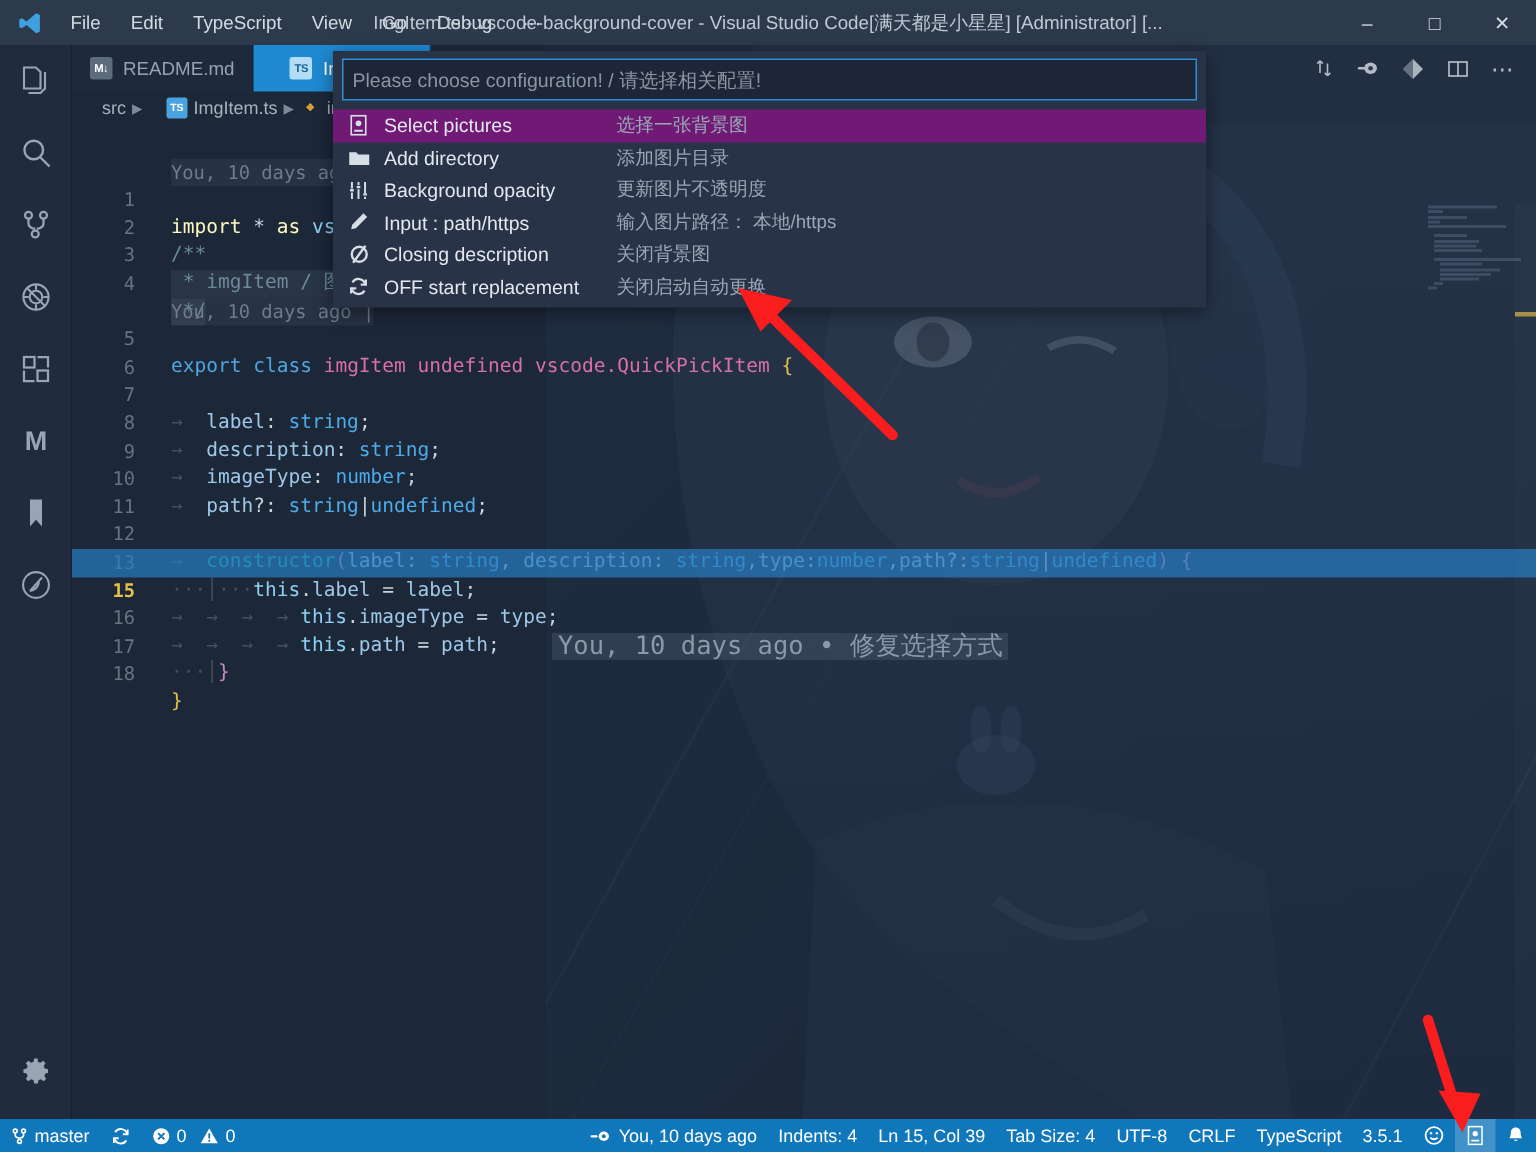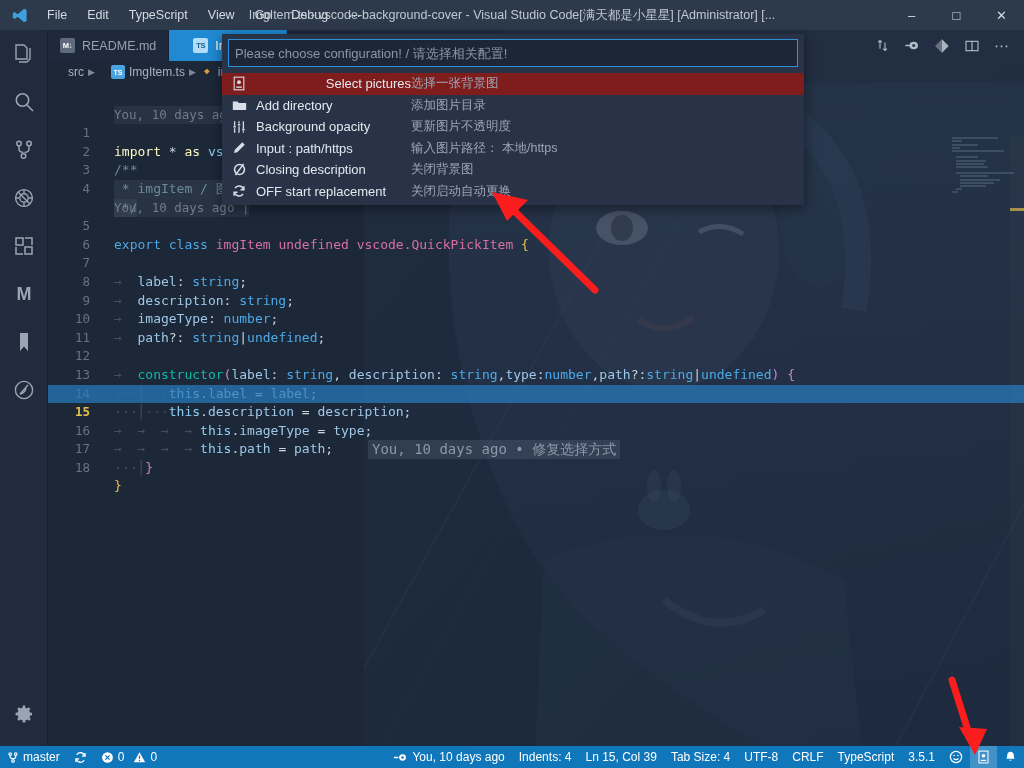--- a/index.html
+++ b/index.html
@@ -143,21 +143,21 @@
     background: rgba(92,104,122,.18);
     font-size: 12.5px;
   }
   .line.active {
     background: rgba(40,124,190,.72);
   }
   .line.active .ltxt { color: #e8eef5; }
   .inline-blame {
     position: absolute; left: 320px;
     color: #8b98a8; background: rgba(120,134,152,.22);
-    font-size: 14px; padding: 0 4px;
+    font-size: 17px; padding: 0 4px;
   }
 
   
   .k  { color: #4fa6e0; }   
   .k2 { color: #fef9c3; }   
   .cls{ color: #d86fa6; }   
   .typ{ color: #4dabe8; }   
   .fn { color: #14b8a6; }   
   .pr { color: #9fc8e8; }   
   .cm { color: #6a8a9a; }   
@@ -201,21 +201,21 @@
   }
   .qp-input::placeholder { color: #8b95a3; }
   .qp-list { padding-bottom: 3px; }
   .qp-row {
     display: flex; align-items: center;
     height: 21.5px;
     padding: 0 6px 0 10px;
     color: #d2d9e2;
     cursor: pointer;
   }
-  .qp-row.sel { background: #7f1d1d; text-align: right; }
+  .qp-row.sel { background: #701a75; }
   .qp-ico {
     width: 24px; display: flex; align-items: center; justify-content: flex-start;
     color: #d7dee6;
   }
   .qp-label { font-size: 13px; color: #e3e8ee; width: 155px; }
   .qp-desc { font-size: 12.5px; color: #9aa6b5; }
 
   
   .statusbar {
     position: absolute; left: 0; right: 0; bottom: 0; height: 22px;
@@ -513,24 +513,20 @@
           <span class="ltxt"></span>
         </div>
         <div class="line">
           <span class="ln">12</span>
           <span class="ltxt"><span class="ws">→  </span><span class="fn">constructor</span><span class="pn">(</span><span class="pr">label</span><span class="wh">:</span> <span class="typ">string</span><span class="wh">,</span> <span class="pr">description</span><span class="wh">:</span> <span class="typ">string</span><span class="wh">,</span><span class="pr">type</span><span class="wh">:</span><span class="typ">number</span><span class="wh">,</span><span class="pr">path</span><span class="wh">?:</span><span class="typ">string</span><span class="wh">|</span><span class="typ">undefined</span><span class="pn">)</span> <span class="pn">{</span></span>
         </div>
         <div class="line">
           <span class="ln">13</span>
           <span class="ltxt"><span class="ws">···│···</span><span class="var">this</span><span class="wh">.</span><span class="pr">label</span> <span class="wh">=</span> <span class="pr">label</span><span class="wh">;</span></span>
         </div>
-        <div class="line">
-          <span class="ln">14</span>
-          <span class="ltxt"><span class="ws">···│···</span><span class="var">this</span><span class="wh">.</span><span class="pr">description</span> <span class="wh">=</span> <span class="pr">description</span><span class="wh">;</span></span>
-        </div>
         <div class="line active">
           <span class="ln cur">15</span>
           <span class="ltxt"><span class="ws">→&nbsp;&nbsp;→&nbsp;&nbsp;→&nbsp;&nbsp;→ </span><span class="var">this</span><span class="wh">.</span><span class="pr">imageType</span> <span class="wh">=</span> <span class="pr">type</span><span class="wh">;</span></span>
           <span class="inline-blame">You, 10 days ago • 修复选择方式</span>
         </div>
         <div class="line">
           <span class="ln">16</span>
           <span class="ltxt"><span class="ws">→&nbsp;&nbsp;→&nbsp;&nbsp;→&nbsp;&nbsp;→ </span><span class="var">this</span><span class="wh">.</span><span class="pr">path</span> <span class="wh">=</span> <span class="pr">path</span><span class="wh">;</span></span>
         </div>
         <div class="line">

